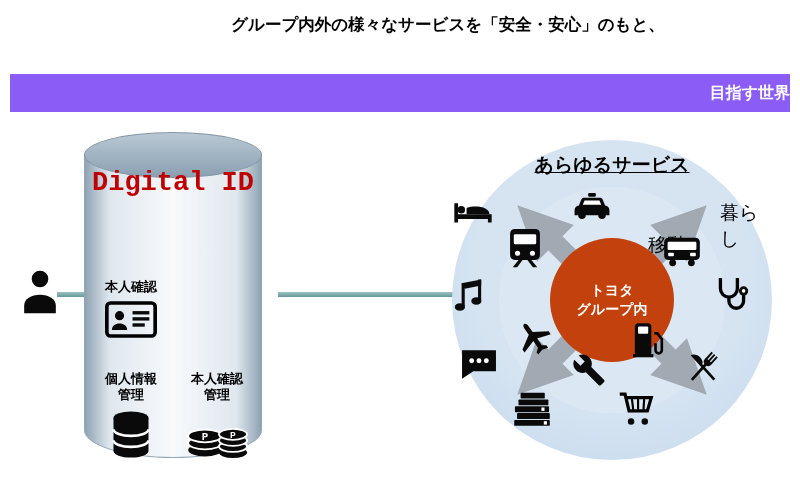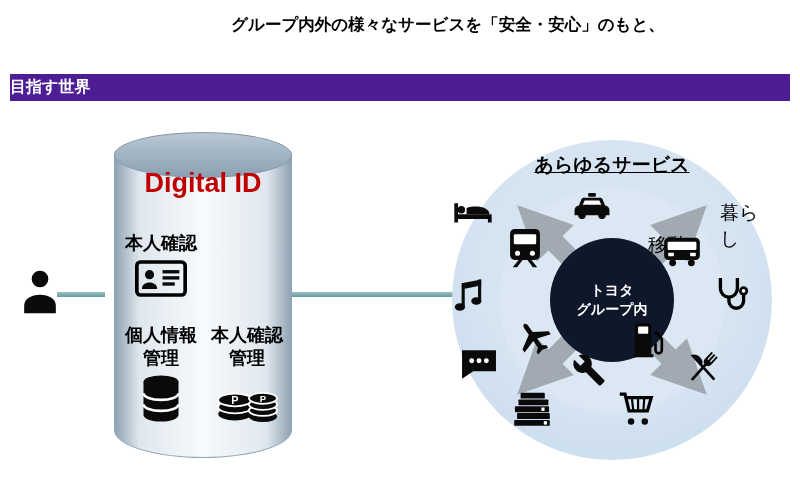--- a/index.html
+++ b/index.html
@@ -1,51 +1,51 @@
 <!DOCTYPE html>
 <html><head>
 <meta charset="utf-8">
 <style>
   html,body{margin:0;padding:0;background:#fff;}
   .stage{position:relative;width:800px;height:494px;background:#fff;overflow:hidden;
          font-family:"Liberation Sans","DejaVu Sans",sans-serif;color:#000;}
   .title{position:absolute;top:11px;left:0;width:100%;text-align:center;
          font-weight:700;font-size:16.5px;line-height:1.65;margin-left:48px;}
-  .banner{position:absolute;left:10px;right:10px;top:74px;height:27px;background:#4c1d95;
-          color:#fff;font-weight:700;font-size:16px;display:flex;align-items:center;justify-content:flex-start;}
+  .banner{position:absolute;left:10px;right:10px;top:74px;height:38px;background:#8b5cf6;
+          color:#fff;font-weight:700;font-size:16px;display:flex;align-items:center;justify-content:flex-end;}
   .conn{position:absolute;height:5px;background:linear-gradient(180deg,#9dc0c1,#649a9c);}
   .conn1{left:57px;top:292px;width:48px;}
   .conn2{left:278px;top:292px;width:178px;}
   .person{position:absolute;left:20px;top:268px;width:40px;height:47px;}
 
   
-  .cylinder{position:absolute;left:114px;top:132px;width:178px;height:326px;}
+  .cylinder{position:absolute;left:84px;top:132px;width:178px;height:326px;font-family:Liberation Mono, monospace;}
   .cyl-body{position:absolute;left:0;top:22px;right:0;bottom:0;
             background:linear-gradient(90deg,#8fa3b3 0%,#dfe7ee 14%,#f8fafc 50%,#dfe7ee 86%,#8fa3b3 100%);
             border:1px solid #93a7b6;border-top:none;
             border-radius:0 0 89px 89px / 0 0 28px 28px;}
   .cyl-top{position:absolute;left:0;top:0;width:100%;height:46px;border-radius:50%;
            background:linear-gradient(180deg,#b9c8d4,#8aa0b2);border:1px solid #8496a6;box-sizing:border-box;}
   .digital-id{position:absolute;top:36px;width:100%;text-align:center;
               font-weight:700;font-size:27px;color:#c00000;}
   .cell{position:absolute;width:82px;text-align:center;}
-  .cell .label{font-weight:700;font-size:18px;line-height:1.25;white-space:pre-line;}
+  .cell .label{font-weight:700;font-size:13px;line-height:1.25;white-space:pre-line;margin-top:48px;}
   .cell .icon{margin-top:5px;display:flex;justify-content:center;}
   .c1{left:6px;top:100px;} .c2{left:92px;top:100px;}
   .c3{left:6px;top:192px;} .c4{left:92px;top:192px;}
 
   
   .services{position:absolute;left:452px;top:140px;width:320px;height:320px;}
   .circle-outer{position:absolute;inset:0;border-radius:50%;
                 background:radial-gradient(circle at 50% 42%,#d6e4f2 55%,#c2d7ea 100%);}
   .circle-mid{position:absolute;left:50%;top:50%;width:226px;height:226px;margin:-113px 0 0 -113px;
               border-radius:50%;background:#dbe8f4;}
   .arrows{position:absolute;inset:0;}
   .circle-inner{position:absolute;left:50%;top:50%;width:124px;height:124px;margin:-62px 0 0 -62px;
-                border-radius:50%;background:#0f172a;display:flex;align-items:center;justify-content:center;
+                border-radius:50%;background:#c2410c;display:flex;align-items:center;justify-content:center;
                 text-align:center;color:#fff;font-weight:700;font-size:14px;line-height:1.35;white-space:pre-line;}
   .svc-title{position:absolute;top:12px;width:100%;text-align:center;font-weight:700;font-size:19px;text-decoration:underline;}
   .area-label{position:absolute;font-weight:400;font-size:19px;}
   .lbl-kurashi{left:268px;top:60px;}
   .lbl-ido{left:196px;top:92px;}
   .sicon{position:absolute;display:flex;align-items:center;justify-content:center;}
   .sicon svg{display:block;}
   svg .ink{fill:#0a0a0a;}
 </style>
 </head>

